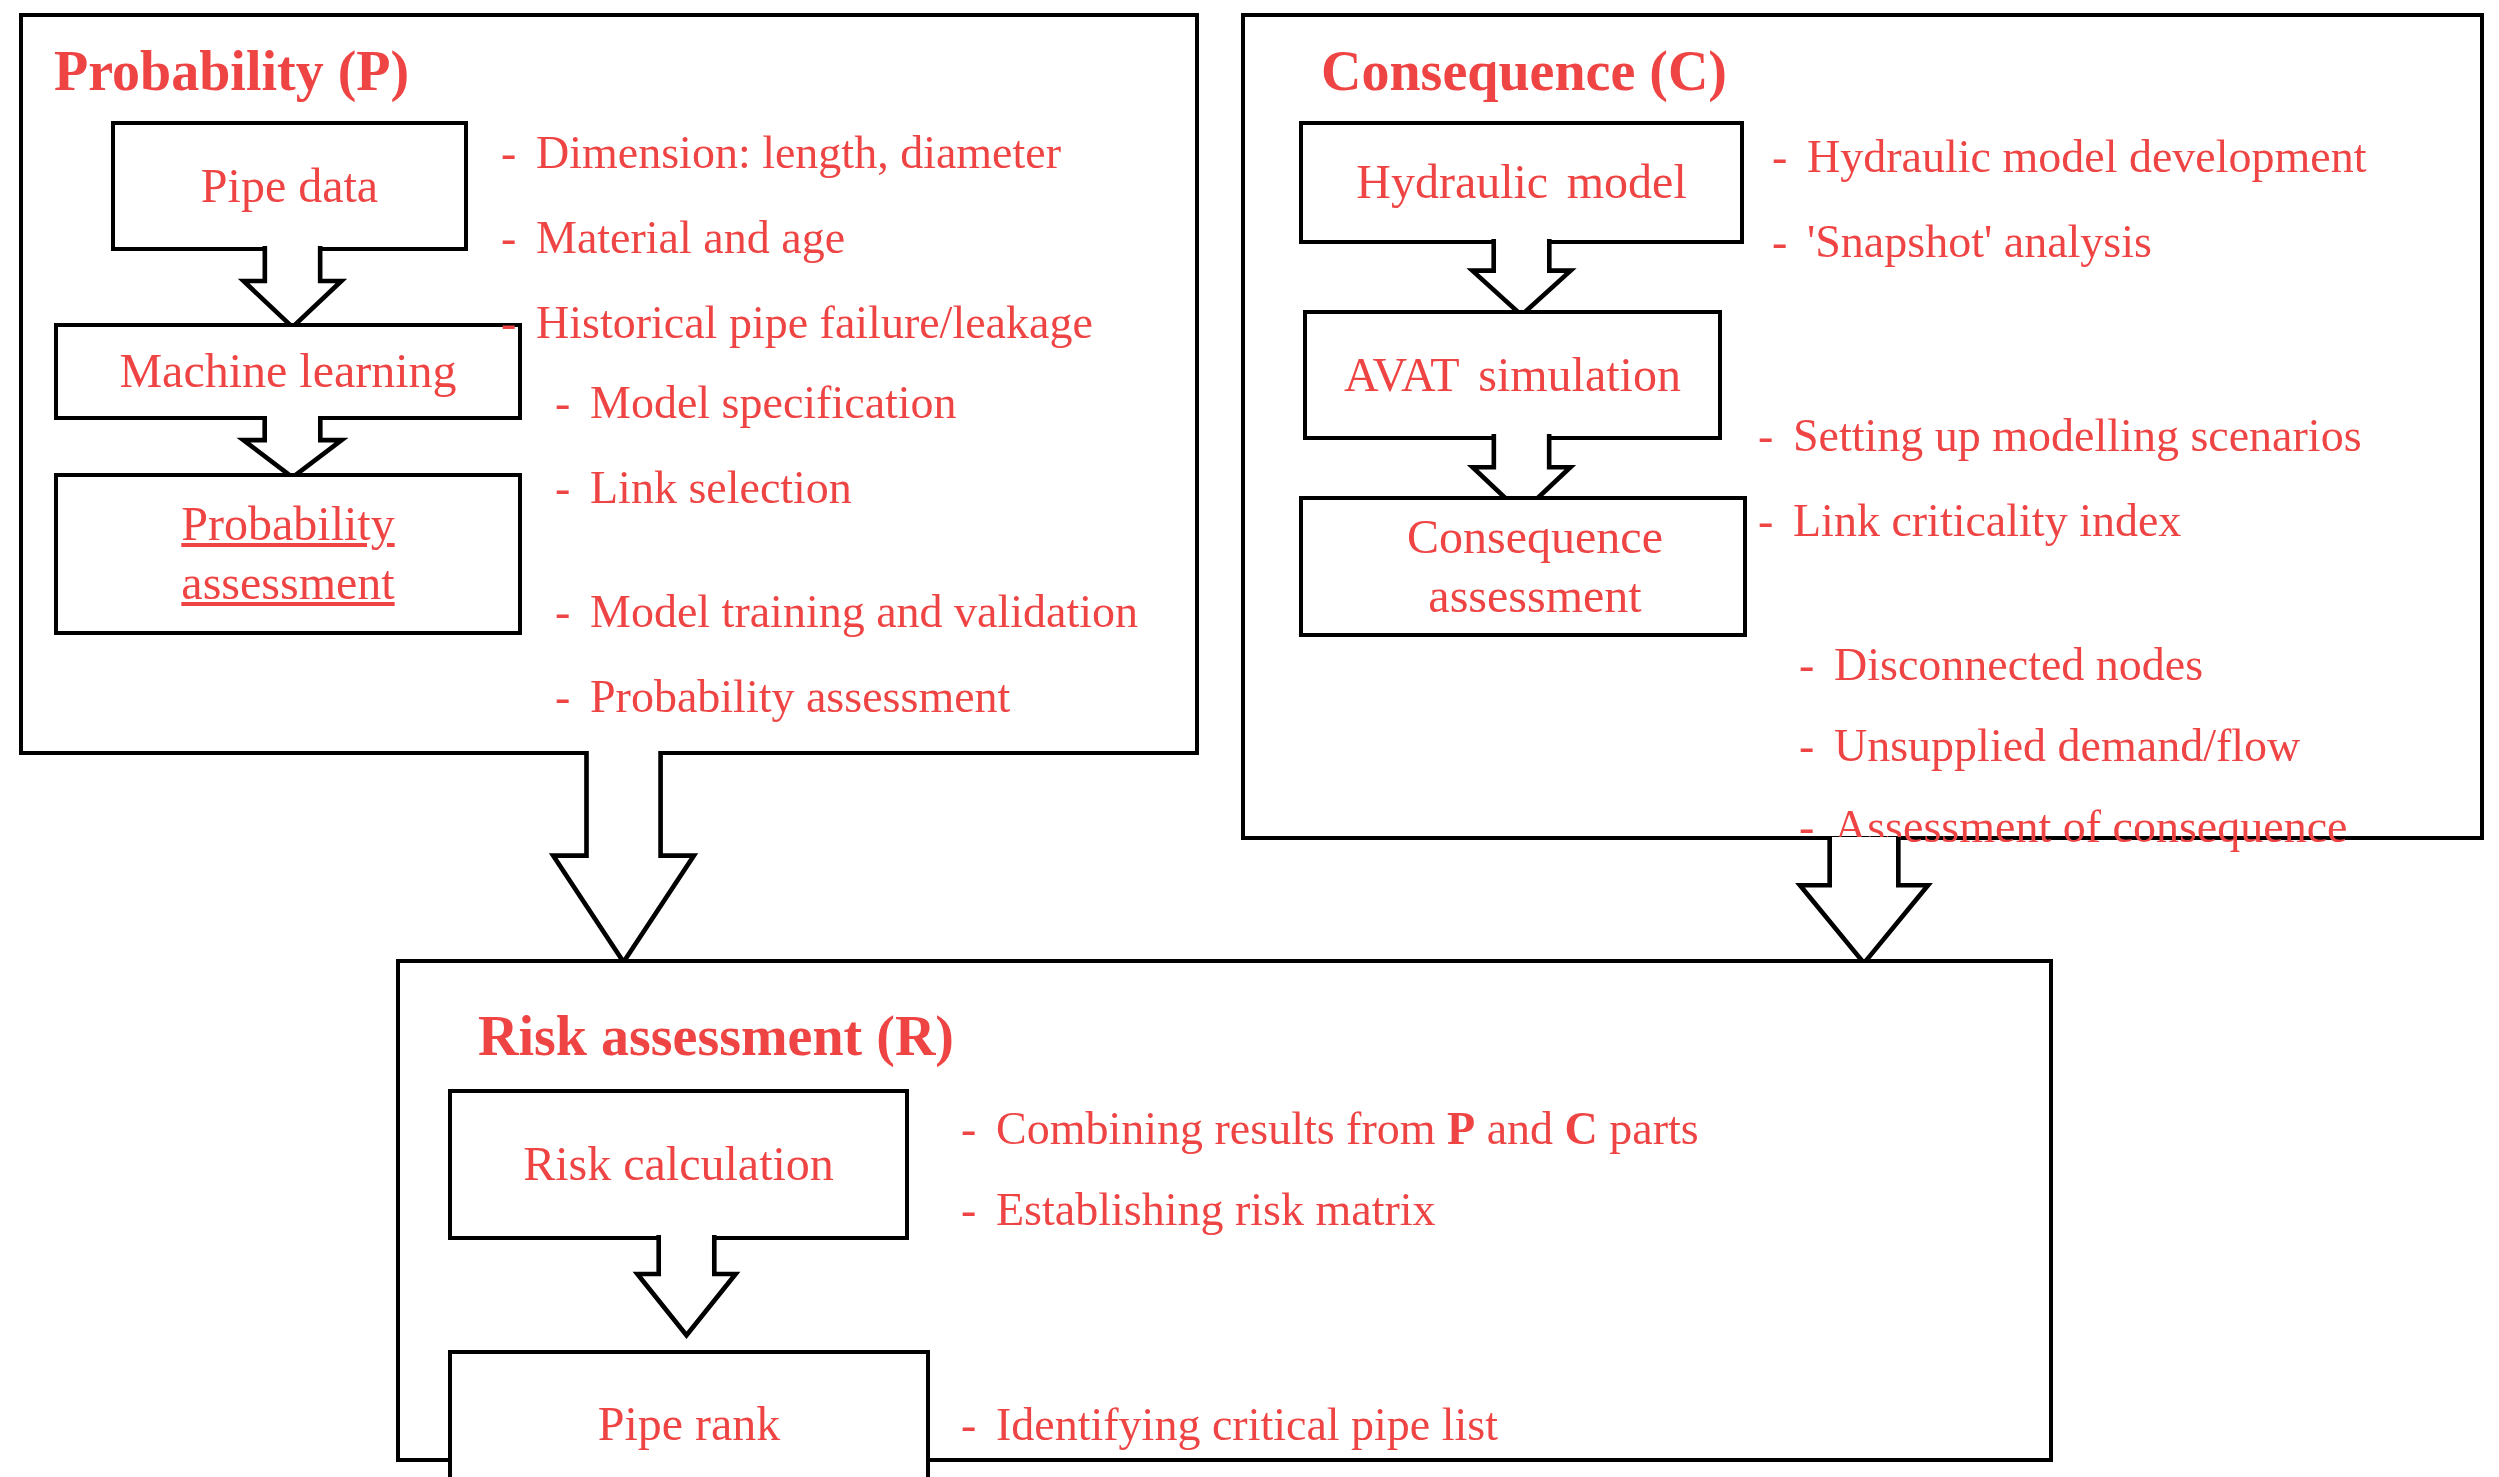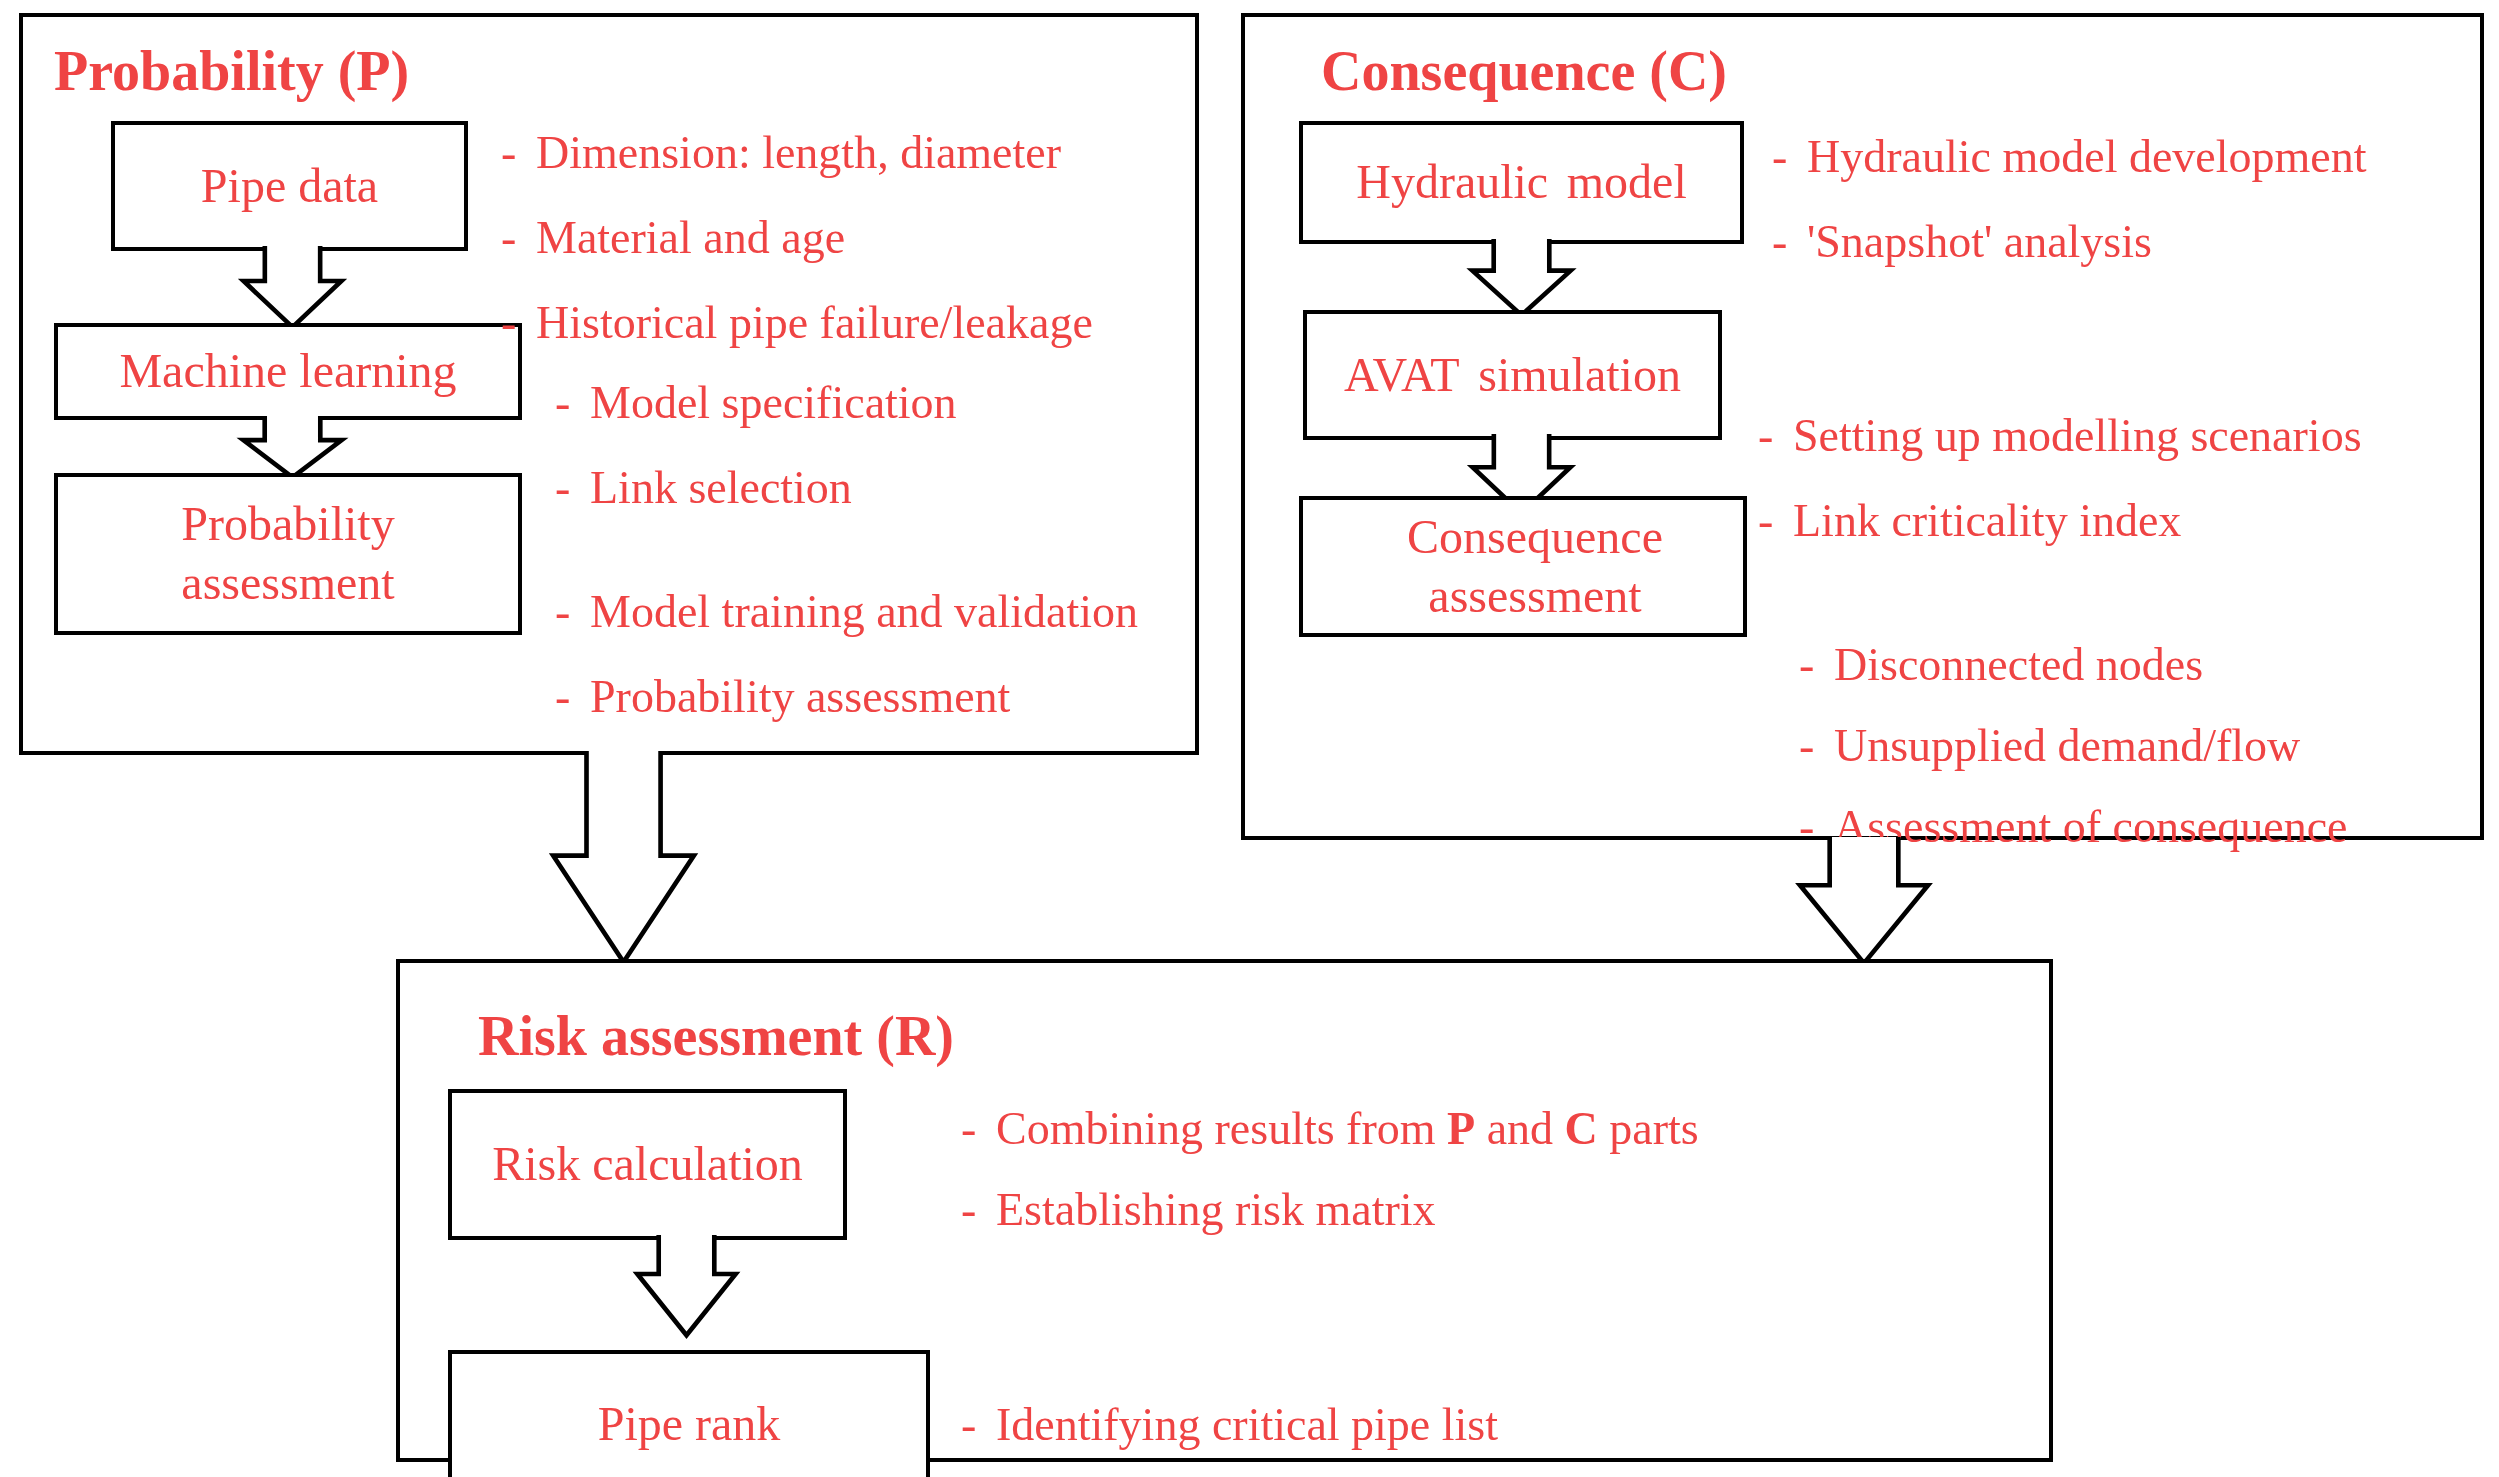--- a/index.html
+++ b/index.html
@@ -90,21 +90,21 @@
   </svg>
 
   <div class="node-box" style="left:54px; top:323px; width:468px; height:97px;">
     <span>Machine learning</span>
   </div>
 
   <svg class="arrow" style="left:223px; top:416px; width:139px; height:65px;" viewBox="0 0 150 70">
     <path d="M 45 0 L 45 26 L 22 26 L 75 66 L 128 26 L 105 26 L 105 0"></path>
   </svg>
 
-  <div class="node-box" style="left:54px; top:473px; width:468px; height:162px; flex-direction:column;">
+  <div class="node-box" style="left:54px; top:473px; width:468px; height:162px; flex-direction:column;text-decoration:underline;">
     <span>Probability</span>
     <span>assessment</span>
   </div>
 
   <div class="bullets" style="left:501px; top:130px;">
     <div class="bullet-row" style="margin-bottom:39px;">
       <span class="bullet-dash">-</span>
       <span class="bullet-text">Dimension: length, diameter</span>
     </div>
     <div class="bullet-row" style="margin-bottom:39px;">
@@ -208,21 +208,21 @@
   </svg>
 
   <svg class="arrow" style="left:1785px; top:837px; width:158px; height:128px;" viewBox="0 0 170 138">
     <path d="M 48 0 L 48 52 L 16 52 L 85 136 L 154 52 L 122 52 L 122 0"></path>
   </svg>
 
   <div class="panel" style="left:396px; top:959px; width:1657px; height:503px;"></div>
 
   <div class="panel-title" style="left:448px; top:1008px;margin-left:30px;">Risk assessment (R)</div>
 
-  <div class="node-box" style="left:448px; top:1089px; width:399px; height:151px;">
+  <div class="node-box" style="left:448px; top:1089px; width:461px; height:151px;">
     <span>Risk calculation</span>
   </div>
 
   <svg class="arrow" style="left:617px; top:1235px; width:139px; height:104px;" viewBox="0 0 150 112">
     <path d="M 45 0 L 45 42 L 22 42 L 75 108 L 128 42 L 105 42 L 105 0"></path>
   </svg>
 
   <div class="node-box" style="left:448px; top:1350px; width:482px; height:148px;">
     <span>Pipe rank</span>
   </div>

